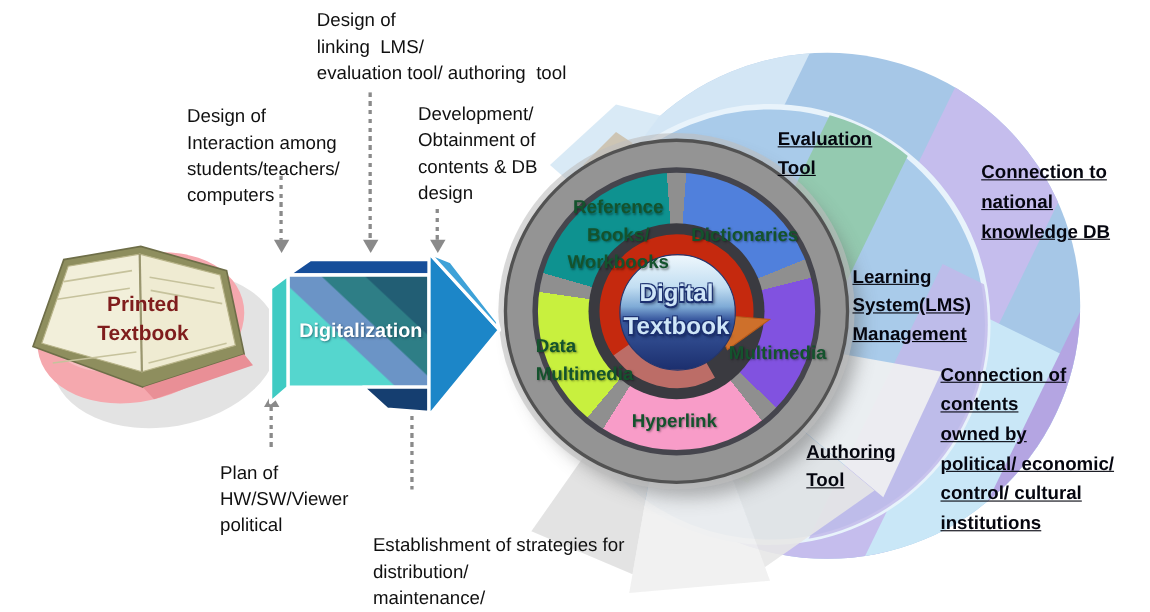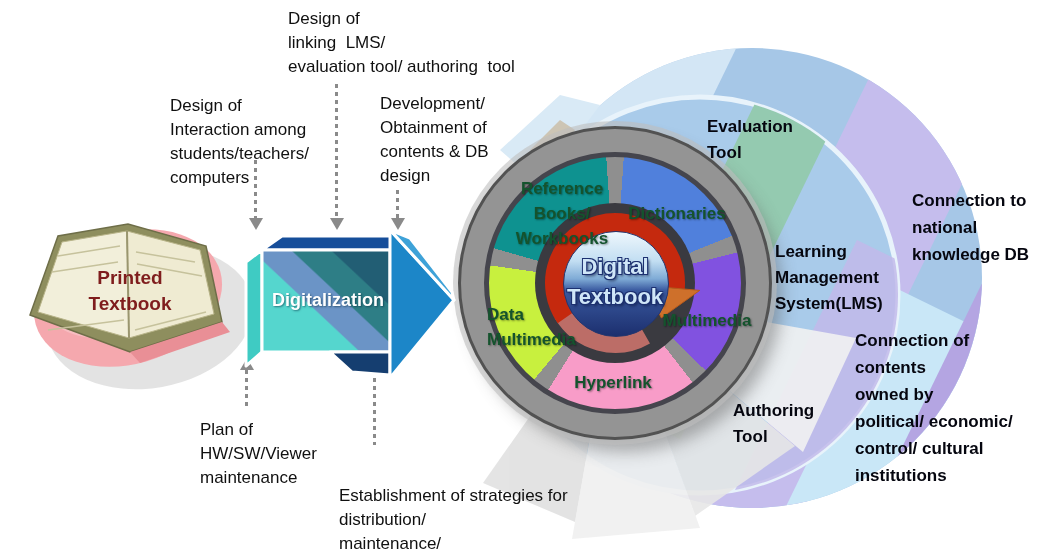--- a/index.html
+++ b/index.html
@@ -7,21 +7,21 @@
     width:1045px;height:556px;position:relative;overflow:hidden;
     background:#ffffff;
     font-family:"Liberation Sans", sans-serif;
   }
   .abs{position:absolute;}
   
   .note{position:absolute;color:#101010;font-size:17px;line-height:24px;}
   .note div{white-space:pre;}
   
   .biglabel{position:absolute;color:#05060f;font-size:17px;font-weight:bold;line-height:26px;}
-  .biglabel div{white-space:pre;}
+  .biglabel div{white-space:pre;text-decoration:underline;}
   
   .varrow{position:absolute;width:14px;}
   .varrow .line{position:absolute;left:5px;width:3px;
     background:repeating-linear-gradient(180deg,#8a8a8a 0 4px,transparent 4px 8px);}
   .varrow .head{position:absolute;left:0;width:0;height:0;
     border-left:7px solid transparent;border-right:7px solid transparent;}
   .varrow.down .line{top:0;bottom:12px;}
   .varrow.down .head{bottom:0;border-top:12px solid #8a8a8a;}
   .varrow.up .line{top:12px;bottom:0;}
   .varrow.up .head{top:0;border-bottom:12px solid #8a8a8a;}
@@ -133,29 +133,29 @@
   <div>Multimedia</div>
 </div>
 <div class="seglabel center" style="left:548px;top:370px;width:130px;">
   <div>Hyperlink</div>
 </div>
 
 <div class="biglabel" style="left:707px;top:114px;">
   <div>Evaluation</div>
   <div>Tool</div>
 </div>
-<div class="biglabel" style="left:912px;top:143px;line-height:27px;margin-top:44px;">
+<div class="biglabel" style="left:892px;top:143px;line-height:27px;">
   <div>Connection to</div>
   <div>national</div>
   <div>knowledge DB</div>
 </div>
 <div class="biglabel" style="left:775px;top:239px;">
   <div>Learning</div>
+  <div>System(LMS)</div>
   <div>Management</div>
-  <div>System(LMS)</div>
 </div>
 <div class="biglabel" style="left:733px;top:398px;">
   <div>Authoring</div>
   <div>Tool</div>
 </div>
 <div class="biglabel" style="left:855px;top:327px;line-height:27px;">
   <div>Connection of</div>
   <div>contents</div>
   <div>owned by</div>
   <div>political/ economic/</div>
@@ -176,21 +176,21 @@
 </div>
 <div class="note" style="left:380px;top:92px;">
   <div>Development/</div>
   <div>Obtainment of</div>
   <div>contents &amp; DB</div>
   <div>design</div>
 </div>
 <div class="note" style="left:200px;top:418px;">
   <div>Plan of</div>
   <div>HW/SW/Viewer</div>
-  <div>maintenance</div>
+  <div>political</div>
 </div>
 <div class="note" style="left:339px;top:452px;margin-top:32px;">
   <div>Establishment of strategies for</div>
   <div>distribution/</div>
   <div>maintenance/</div>
   <div>quality control</div>
 </div>
 
 <div class="varrow down" style="left:249px;top:160px;height:70px;">
     <div class="line"></div>

